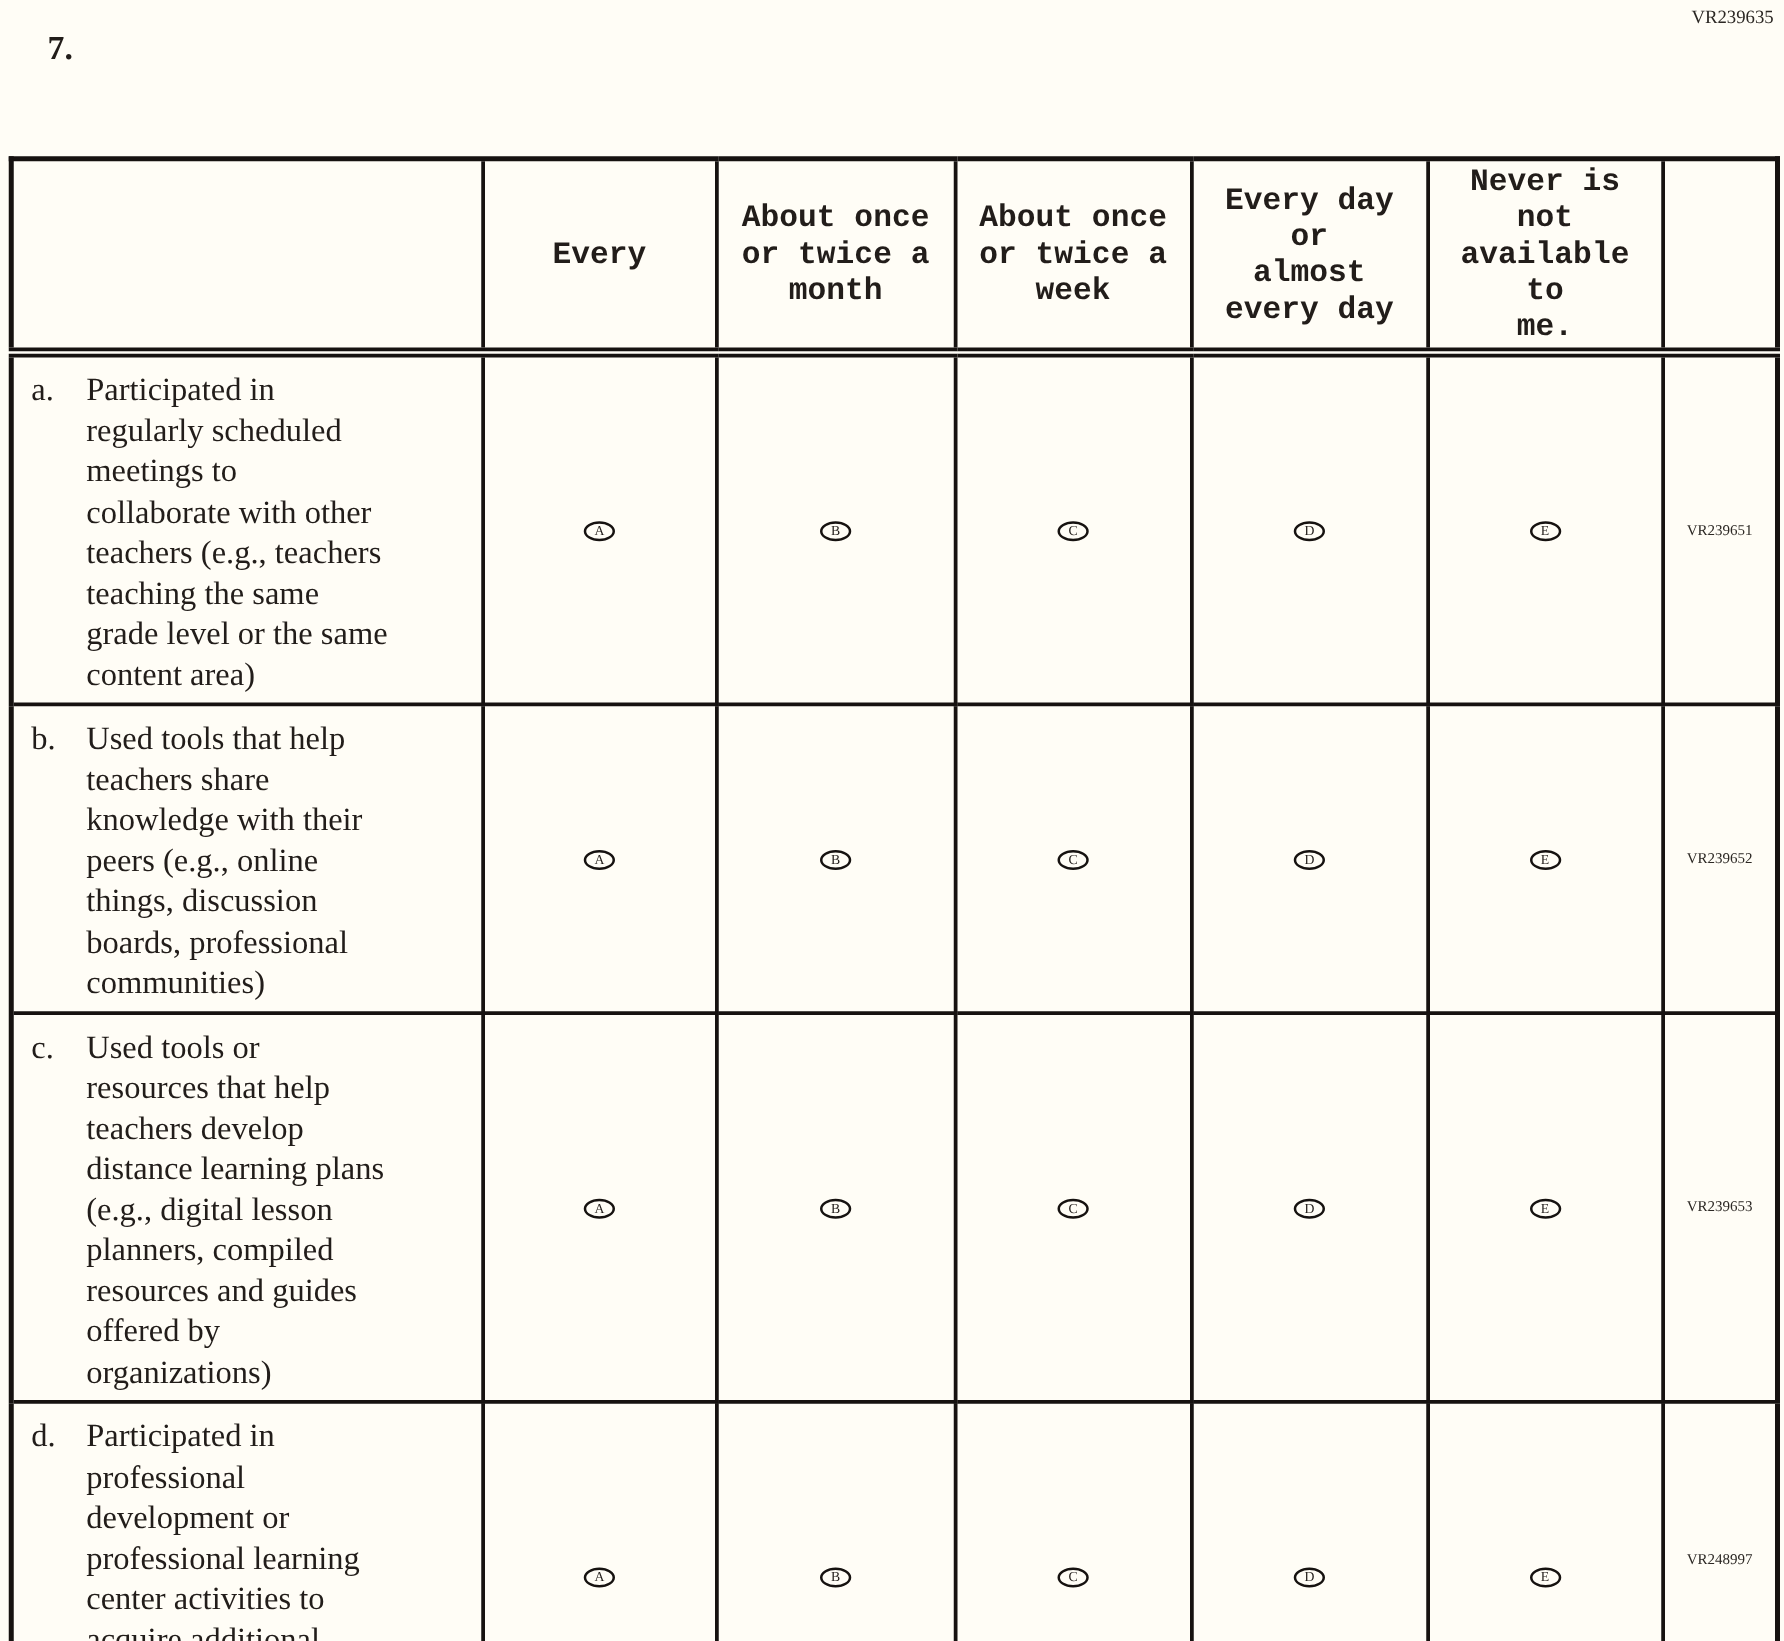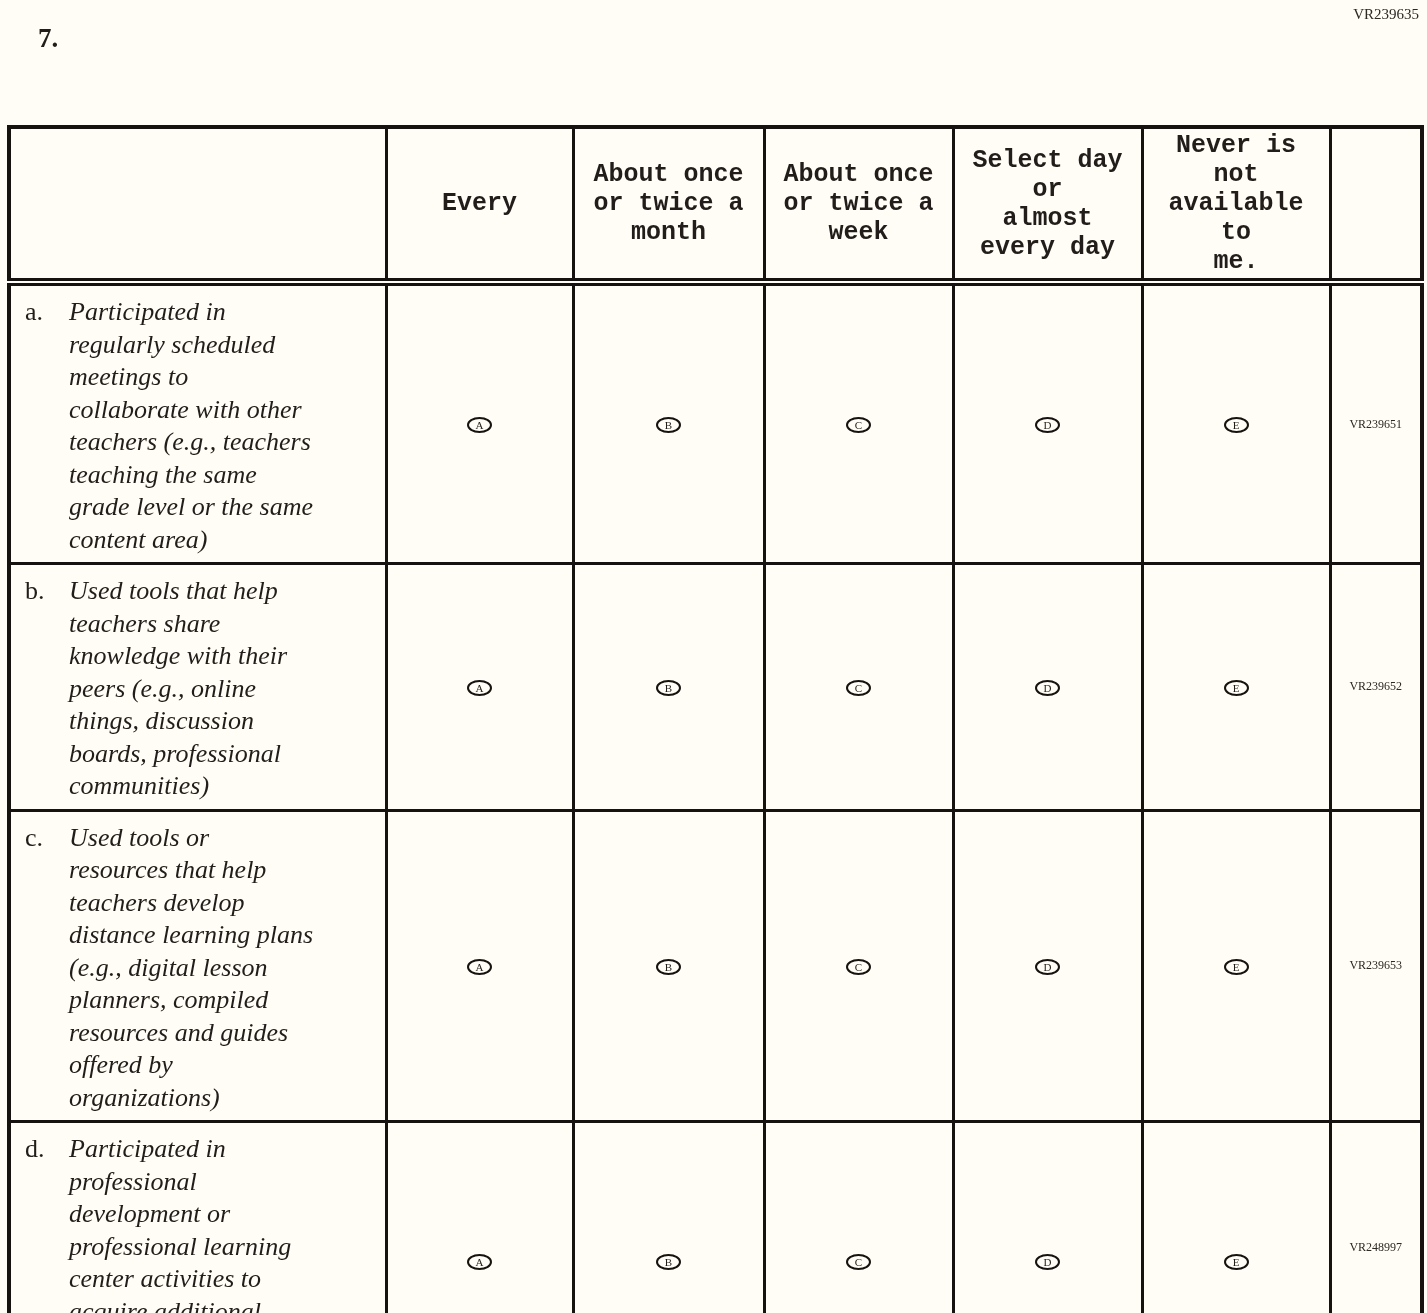--- a/index.html
+++ b/index.html
@@ -84,21 +84,21 @@
   tr.r-d { height: 260px; }
 
   td.item {
     vertical-align: top;
     padding: 10px 6px 6px 14px;
     font-size: 26px;
     line-height: 32.5px;
   }
   .item-inner { display: flex; }
   .itemlabel { flex: 0 0 44px; }
-  .itemtext { white-space: pre-line; flex: 1 1 auto; font-style: italic; }
+  .itemtext { white-space: pre-line; flex: 1 1 auto; }
 
   td.opt { text-align: center; vertical-align: middle; }
   .bubble {
     display: inline-flex;
     align-items: center;
     justify-content: center;
     width: 25px;
     height: 16px;
     border: 2px solid #161210;
     border-radius: 50%;
@@ -143,21 +143,21 @@
     <thead>
       <tr>
         <th></th>
         <th>Every</th>
         <th>About once
 or twice a
 month</th>
         <th>About once
 or twice a
 week</th>
-        <th>Select day or
+        <th>Every day or
 almost
 every day</th>
         <th>Never is not
 available to
 me.</th>
         <th></th>
       </tr>
     </thead>
     <tbody>
       <tr class="r-a">

